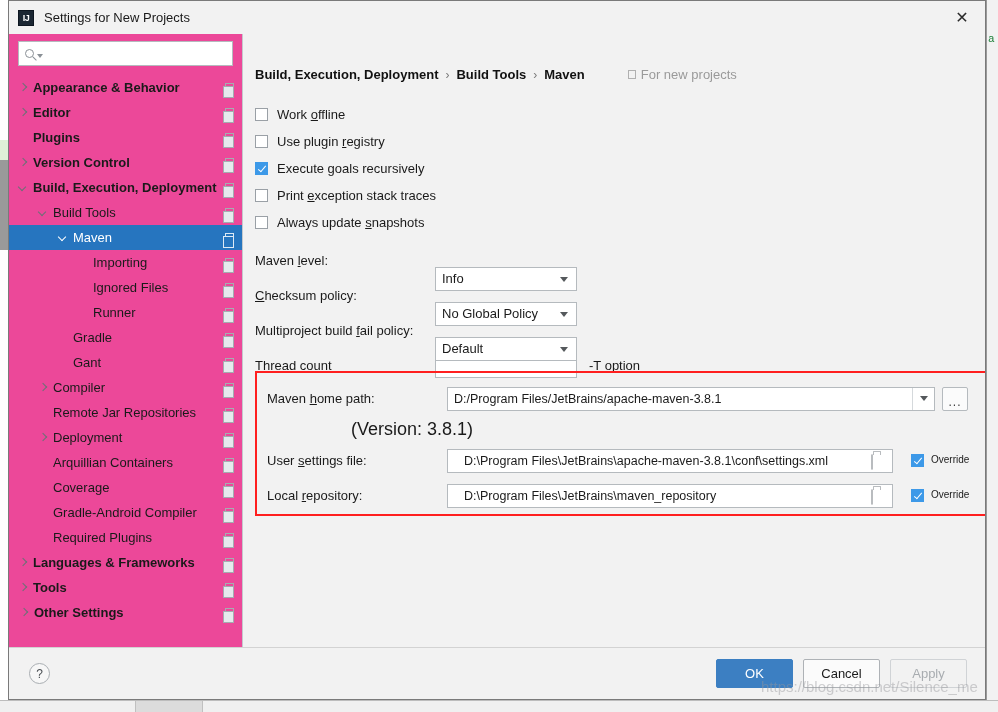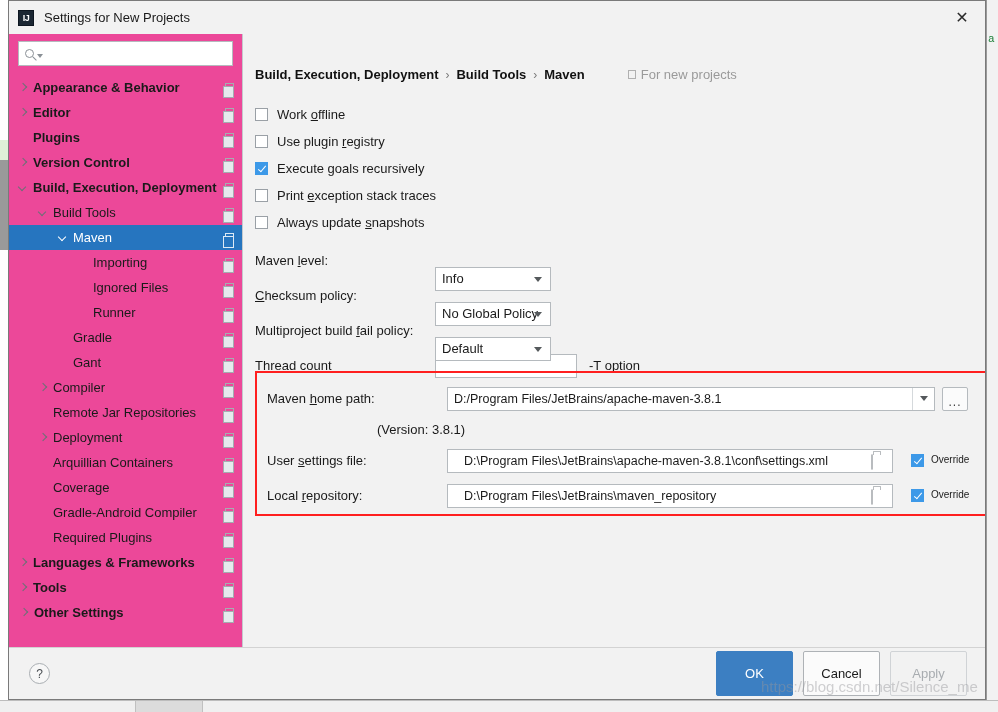--- a/index.html
+++ b/index.html
@@ -190,21 +190,21 @@
 
   
   .field-row {
     display: flex; align-items: center; height: 35px;
   }
   .field-label {
     width: 180px; flex: 0 0 180px;
     font-size: 13px; color: #1a1a1a;
   }
   .combo {
-    width: 116px; height: 24px; background: #ffffff;
+    width: 142px; height: 24px; background: #ffffff;
     border: 1px solid #b5babe;
     display: flex; align-items: center; padding: 0 6px;
     font-size: 13px; color: #1a1a1a; cursor: pointer;
     position: relative;
     margin-top: 36px;
   }
   .combo .caret {
     position: absolute; right: 8px; top: 50%; margin-top: -2px;
     width: 0; height: 0;
     border-left: 4.5px solid transparent; border-right: 4.5px solid transparent;
@@ -244,21 +244,21 @@
   }
   .browse-btn {
     width: 26px; height: 24px; margin-left: 7px;
     background: #fbfbfb; border: 1px solid #b5babe; border-radius: 2px;
     display: flex; align-items: flex-end; justify-content: center;
     padding-bottom: 4px; font-size: 12px; color: #3c3c3c; cursor: pointer;
     letter-spacing: 1px; line-height: 8px;
   }
   .version-row {
     height: 27px; display: flex; align-items: center;
-    padding-left: 120px; font-size: 13px; color: #1a1a1a;
+    padding-left: 94px; font-size: 18px; color: #1a1a1a;
   }
   .file-field {
     width: 446px; height: 24px; background: #ffffff;
     border: 1px solid #b5babe; display: flex; align-items: center;
     font-size: 12.5px; color: #1a1a1a; padding-left: 16px; position: relative;
   }
   .file-field .folder-btn {
     position: absolute; right: 6px; top: 50%; transform: translateY(-50%);
     width: 15px; height: 12px; cursor: pointer;
   }
@@ -286,21 +286,21 @@
   #help-button {
     margin-left: 20px; width: 21px; height: 21px; border-radius: 50%;
     border: 1px solid #a9aeb2; background: #f7f7f7;
     display: flex; align-items: center; justify-content: center;
     font-size: 12px; color: #4a4f53; cursor: pointer;
   }
   #footer-buttons {
     margin-left: auto; margin-right: 18px; display: flex; gap: 10px;
   }
   .btn {
-    height: 45px; min-width: 77px; padding: 0 13px;
+    height: 29px; min-width: 77px; padding: 0 13px;
     border-radius: 2px; font-size: 13px;
     display: flex; align-items: center; justify-content: center;
     cursor: pointer; font-family: "Liberation Sans", sans-serif;
   }
   .btn-primary {
     background: #3c7fc2; border: 1px solid #3c7fc2; color: #ffffff;
   }
   .btn-default {
     background: #fbfbfb; border: 1px solid #aeb2b6; color: #1a1a1a;
   }

